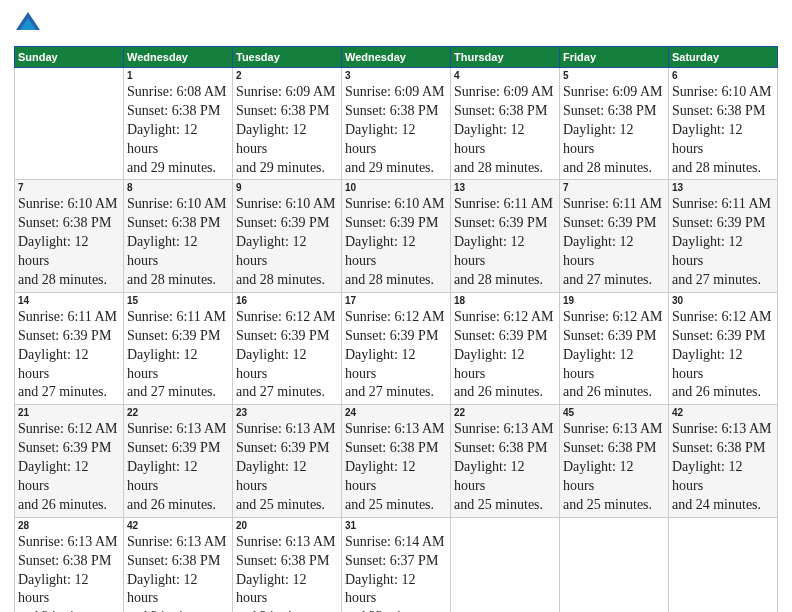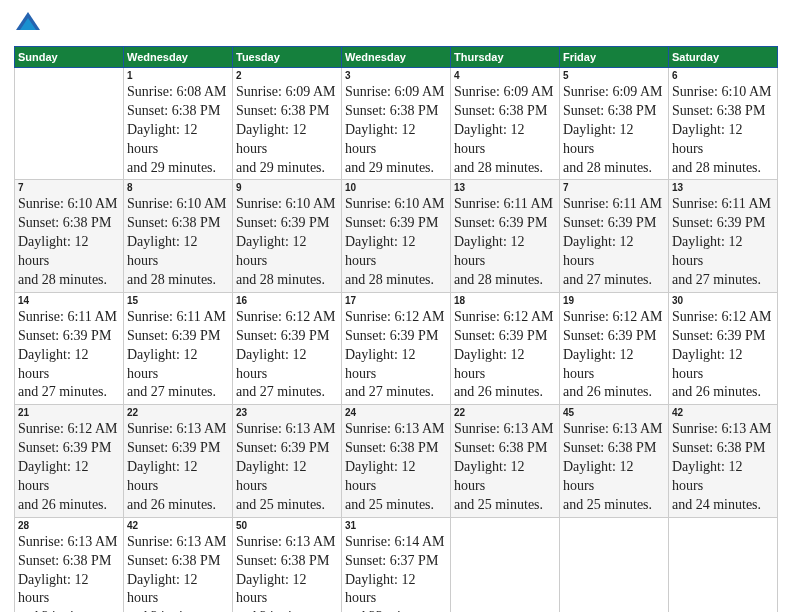--- a/index.html
+++ b/index.html
@@ -257,21 +257,21 @@
         <tr>
           <td>
             <div class="day-num">28</div>
             <div class="day-info">Sunrise: 6:13 AM<br>Sunset: 6:38 PM<br>Daylight: 12 hours<br>and 24 minutes.</div>
           </td>
           <td>
             <div class="day-num">42</div>
             <div class="day-info">Sunrise: 6:13 AM<br>Sunset: 6:38 PM<br>Daylight: 12 hours<br>and 24 minutes.</div>
           </td>
           <td>
-            <div class="day-num">50</div>
+            <div class="day-num">20</div>
             <div class="day-info">Sunrise: 6:13 AM<br>Sunset: 6:38 PM<br>Daylight: 12 hours<br>and 24 minutes.</div>
           </td>
           <td>
             <div class="day-num">31</div>
             <div class="day-info">Sunrise: 6:14 AM<br>Sunset: 6:37 PM<br>Daylight: 12 hours<br>and 23 minutes.</div>
           </td>
           <td class="empty-cell"></td>
           <td class="empty-cell"></td>
           <td class="empty-cell"></td>
         </tr>

